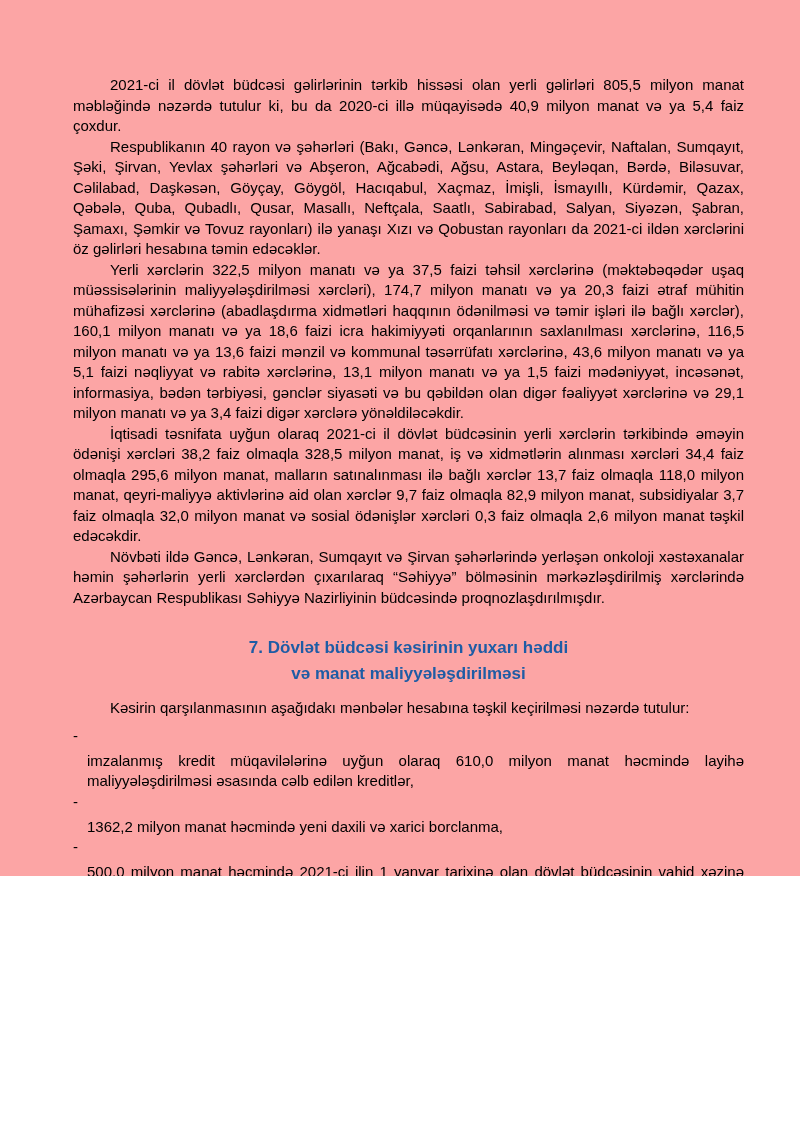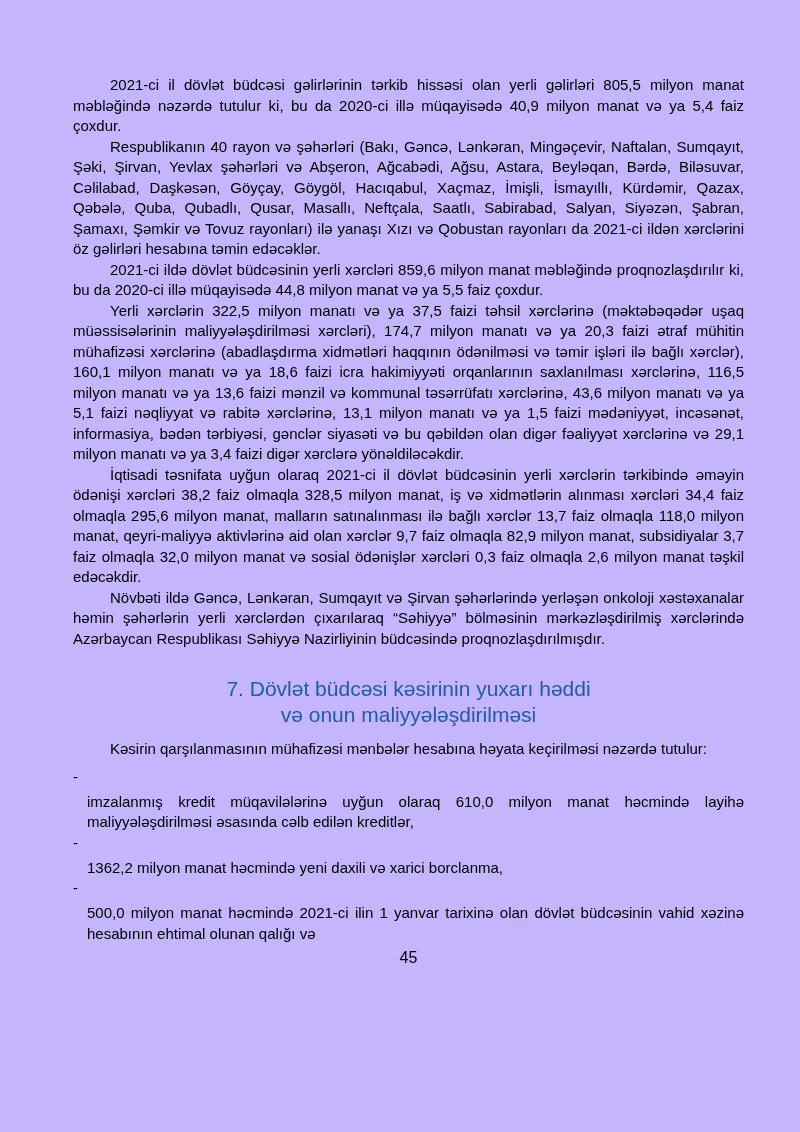--- a/index.html
+++ b/index.html
@@ -3,22 +3,22 @@
 <meta charset="utf-8">
 <style>
   html, body {
     margin: 0;
     padding: 0;
     background: #ffffff;
   }
   .page {
     position: relative;
     width: 800px;
-    height: 1132px;
-    background: #c4b5fd;
+    height: 876px;
+    background: #fca5a5;
     overflow: hidden;
     font-family: "Liberation Sans", sans-serif;
     color: #000000;
   }
   .content {
     position: absolute;
     left: 73px;
     top: 75px;
     width: 671px;
   }
@@ -26,23 +26,23 @@
     margin: 0;
     font-size: 15px;
     line-height: 20.5px;
     text-align: justify;
     text-indent: 37px;
   }
   h2.section-heading {
     margin: 27px 0 11px 0;
     text-align: center;
     color: #1e5ca5;
-    font-size: 21px;
+    font-size: 17px;
     line-height: 26px;
-    font-weight: normal;
+    font-weight: bold;
   }
   h2.section-heading .hline {
     display: block;
   }
   .bullets {
     margin-top: 7px;
   }
   .bullet {
     display: flex;
     font-size: 15px;
@@ -64,31 +64,30 @@
   }
 </style>
 </head>
 <body>
 
 <div class="page">
   <div class="content">
 
     <p class="body-par">2021-ci il dövlət büdcəsi gəlirlərinin tərkib hissəsi olan yerli gəlirləri 805,5 milyon manat məbləğində nəzərdə tutulur ki, bu da 2020-ci illə müqayisədə 40,9 milyon manat və ya 5,4 faiz çoxdur.</p>
     <p class="body-par">Respublikanın 40 rayon və şəhərləri (Bakı, Gəncə, Lənkəran, Mingəçevir, Naftalan, Sumqayıt, Şəki, Şirvan, Yevlax şəhərləri və Abşeron, Ağcabədi, Ağsu, Astara, Beyləqan, Bərdə, Biləsuvar, Cəlilabad, Daşkəsən, Göyçay, Göygöl, Hacıqabul, Xaçmaz, İmişli, İsmayıllı, Kürdəmir, Qazax, Qəbələ, Quba, Qubadlı, Qusar, Masallı, Neftçala, Saatlı, Sabirabad, Salyan, Siyəzən, Şabran, Şamaxı, Şəmkir və Tovuz rayonları) ilə yanaşı Xızı və Qobustan rayonları da 2021-ci ildən xərclərini öz gəlirləri hesabına təmin edəcəklər.</p>
-    <p class="body-par">2021-ci ildə dövlət büdcəsinin yerli xərcləri 859,6 milyon manat məbləğində proqnozlaşdırılır ki, bu da 2020-ci illə müqayisədə 44,8 milyon manat və ya 5,5 faiz çoxdur.</p>
     <p class="body-par">Yerli xərclərin 322,5 milyon manatı və ya 37,5 faizi təhsil xərclərinə (məktəbəqədər uşaq müəssisələrinin maliyyələşdirilməsi xərcləri), 174,7 milyon manatı və ya 20,3 faizi ətraf mühitin mühafizəsi xərclərinə (abadlaşdırma xidmətləri haqqının ödənilməsi və təmir işləri ilə bağlı xərclər), 160,1 milyon manatı və ya 18,6 faizi icra hakimiyyəti orqanlarının saxlanılması xərclərinə, 116,5 milyon manatı və ya 13,6 faizi mənzil və kommunal təsərrüfatı xərclərinə, 43,6 milyon manatı və ya 5,1 faizi nəqliyyat və rabitə xərclərinə, 13,1 milyon manatı və ya 1,5 faizi mədəniyyət, incəsənət, informasiya, bədən tərbiyəsi, gənclər siyasəti və bu qəbildən olan digər fəaliyyət xərclərinə və 29,1 milyon manatı və ya 3,4 faizi digər xərclərə yönəldiləcəkdir.</p>
     <p class="body-par">İqtisadi təsnifata uyğun olaraq 2021-ci il dövlət büdcəsinin yerli xərclərin tərkibində əməyin ödənişi xərcləri 38,2 faiz olmaqla 328,5 milyon manat, iş və xidmətlərin alınması xərcləri 34,4 faiz olmaqla 295,6 milyon manat, malların satınalınması ilə bağlı xərclər 13,7 faiz olmaqla 118,0 milyon manat, qeyri-maliyyə aktivlərinə aid olan xərclər 9,7 faiz olmaqla 82,9 milyon manat, subsidiyalar 3,7 faiz olmaqla 32,0 milyon manat və sosial ödənişlər xərcləri 0,3 faiz olmaqla 2,6 milyon manat təşkil edəcəkdir.</p>
     <p class="body-par">Növbəti ildə Gəncə, Lənkəran, Sumqayıt və Şirvan şəhərlərində yerləşən onkoloji xəstəxanalar həmin şəhərlərin yerli xərclərdən çıxarılaraq “Səhiyyə” bölməsinin mərkəzləşdirilmiş xərclərində Azərbaycan Respublikası Səhiyyə Nazirliyinin büdcəsində proqnozlaşdırılmışdır.</p>
 
     <h2 class="section-heading">
       <span class="hline">7. Dövlət büdcəsi kəsirinin yuxarı həddi</span>
-      <span class="hline">və onun maliyyələşdirilməsi</span>
+      <span class="hline">və manat maliyyələşdirilməsi</span>
     </h2>
 
-    <p class="body-par">Kəsirin qarşılanmasının mühafizəsi mənbələr hesabına həyata keçirilməsi nəzərdə tutulur:</p>
+    <p class="body-par">Kəsirin qarşılanmasının aşağıdakı mənbələr hesabına təşkil keçirilməsi nəzərdə tutulur:</p>
 
     <div class="bullets">
       <div class="bullet">
         <span class="dash">-</span>
         <span class="btext">imzalanmış kredit müqavilələrinə uyğun olaraq 610,0 milyon manat həcmində layihə maliyyələşdirilməsi əsasında cəlb edilən kreditlər,</span>
       </div>
       <div class="bullet">
         <span class="dash">-</span>
         <span class="btext">1362,2 milyon manat həcmində yeni daxili və xarici borclanma,</span>
       </div>

